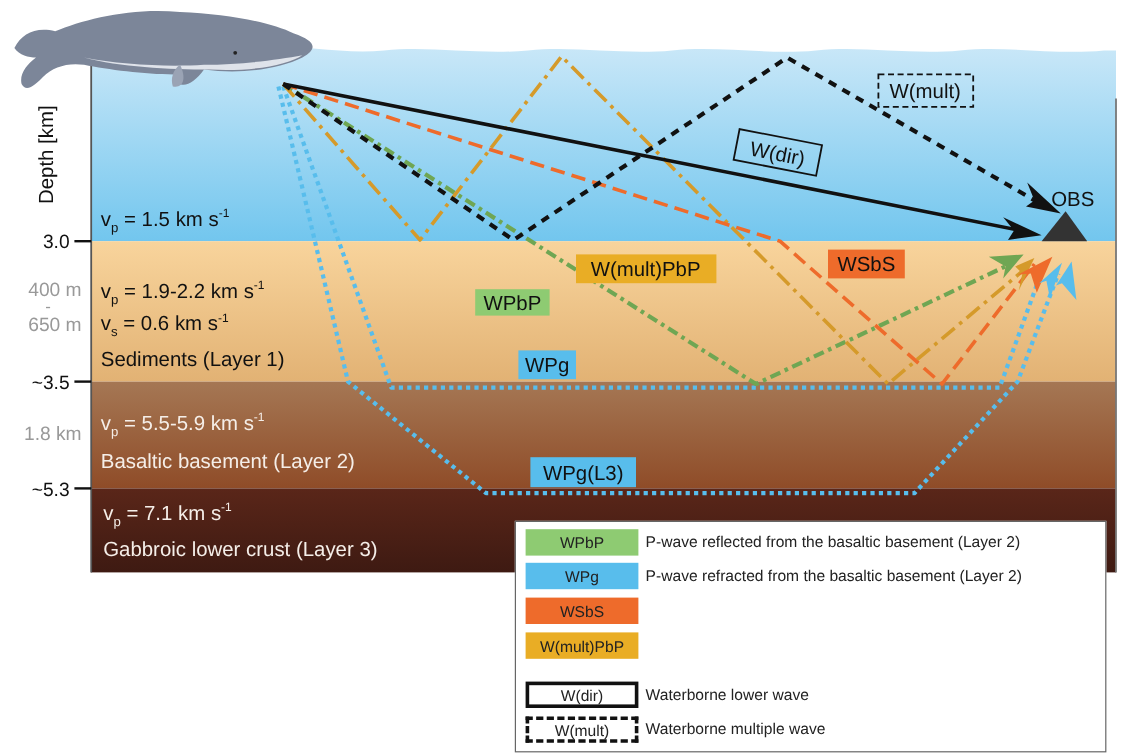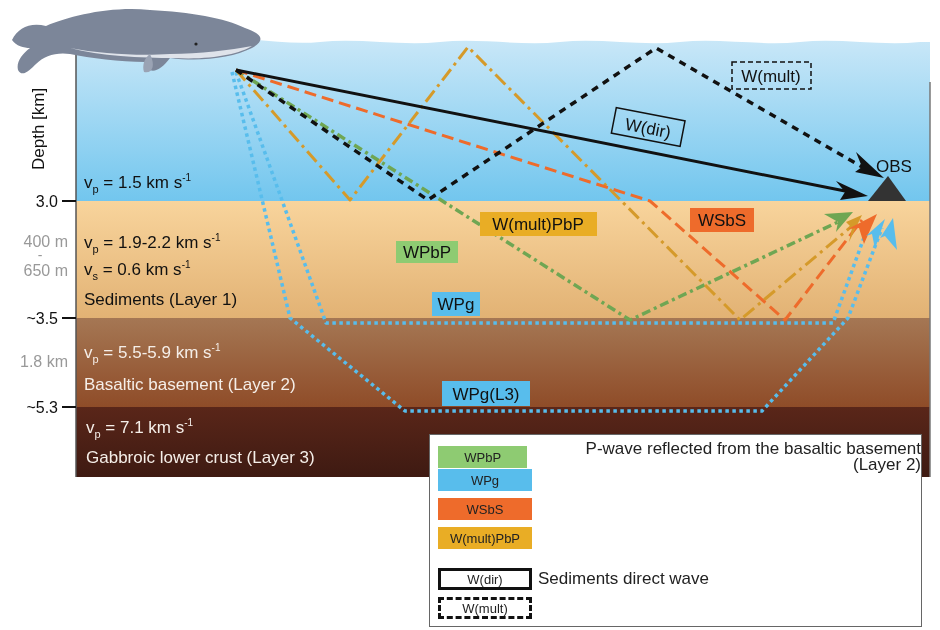--- a/index.html
+++ b/index.html
@@ -2,21 +2,21 @@
 <html><head>
 <meta charset="utf-8">
 <style>
   html, body { margin:0; padding:0; background:#ffffff; }
   body { width:940px; height:630px; position:relative; overflow:hidden; font-family:"Liberation Sans", sans-serif; }
   #diagram { position:absolute; left:0; top:0; width:940px; height:630px; }
   .lbl { font-family:"Liberation Sans", sans-serif; }
   .legend { position:absolute; left:429px; top:434px; width:493px; height:193px; background:#fff; border:1.5px solid #666; box-sizing:border-box; }
   .leg-row { position:absolute; left:8px; display:flex; align-items:center; }
   .leg-swatch { width:94px; height:22px; display:flex; align-items:center; justify-content:center; font-size:13px; color:#222; box-sizing:border-box; }
-  .leg-text { font-size:17px; color:#222; margin-left:6px; line-height:16px;text-align:right; }
+  .leg-text { font-size:13px; color:#222; margin-left:6px; line-height:16px;text-align:right; }
 </style>
 </head>
 <body>
 
 <svg id="diagram" width="940" height="630" viewBox="0 0 940 630" xmlns="http://www.w3.org/2000/svg">
   <defs>
     <linearGradient id="gWater" x1="0" y1="0" x2="0" y2="1">
       <stop offset="0" id="gw0" stop-color="#cbe8f8"></stop>
       <stop offset="1" id="gw1" stop-color="#72c6ee"></stop>
     </linearGradient>
@@ -138,27 +138,29 @@
   </g>
 </svg>
 
 <div class="legend">
   <div class="leg-row" style="top:6px;">
     <div class="leg-swatch sw-wpbp-bg" style="background: rgb(142, 203, 114);">WPbP</div>
     <div class="leg-text">P-wave reflected from the basaltic basement (Layer 2)</div>
   </div>
   <div class="leg-row" style="top:34px;">
     <div class="leg-swatch sw-wpg-bg" style="background: rgb(88, 189, 236);">WPg</div>
+    <div class="leg-text">P-wave refracted from the basaltic basement (Layer 2)</div>
   </div>
   <div class="leg-row" style="top:63px;">
     <div class="leg-swatch sw-wsbs-bg" style="background: rgb(238, 107, 43);">WSbS</div>
   </div>
   <div class="leg-row" style="top:92px;">
     <div class="leg-swatch sw-wmultpbp-bg" style="background: rgb(233, 173, 37);">W(mult)PbP</div>
   </div>
   <div class="leg-row" style="top:133px;">
     <div class="leg-swatch" style="border:3px solid #111;">W(dir)</div>
-    <div class="leg-text">Sediments direct wave</div>
+    <div class="leg-text">Waterborne lower wave</div>
   </div>
   <div class="leg-row" style="top:162px;">
     <div class="leg-swatch" style="border:3px dashed #111;">W(mult)</div>
+    <div class="leg-text">Waterborne multiple wave</div>
   </div>
 </div>
 
 </body></html>

